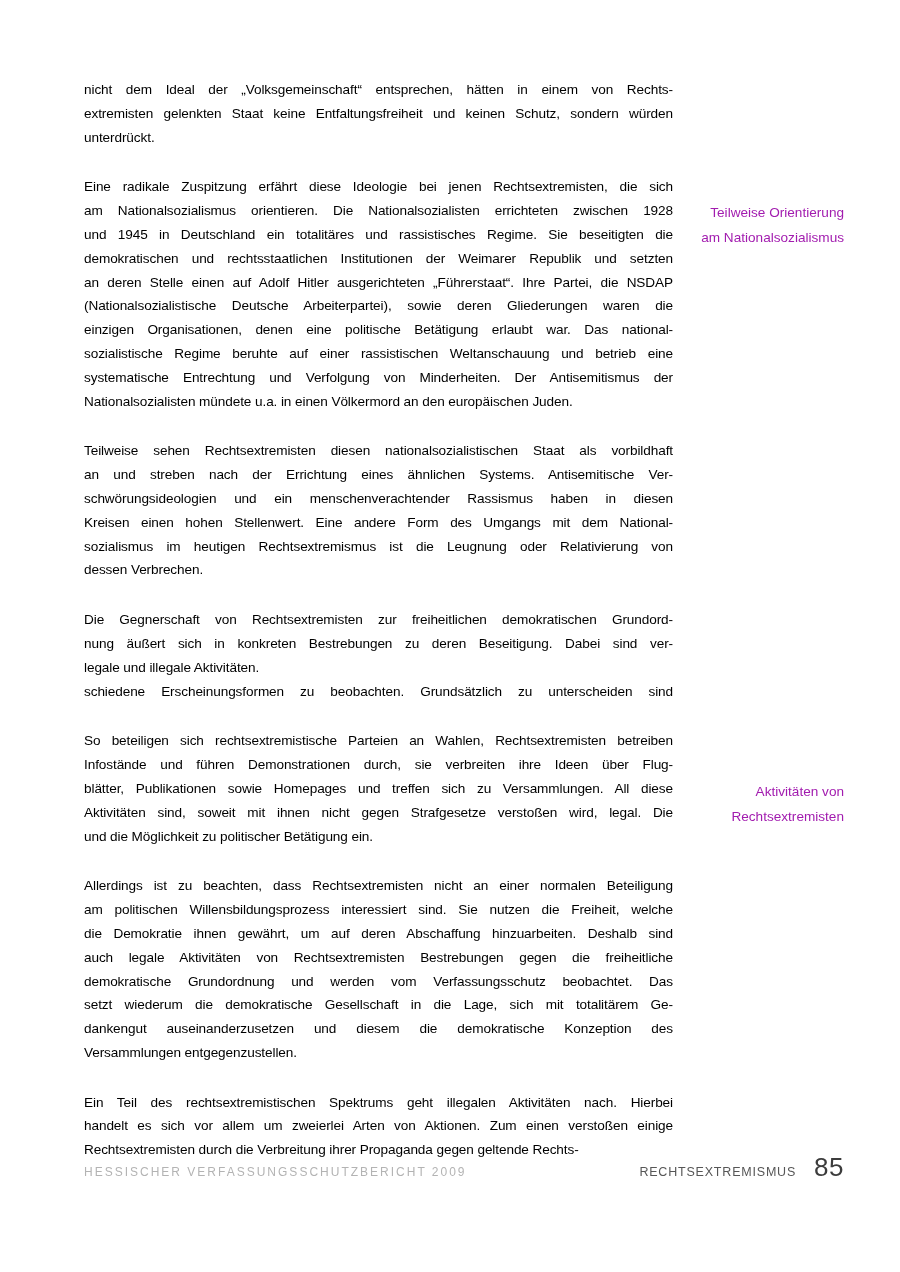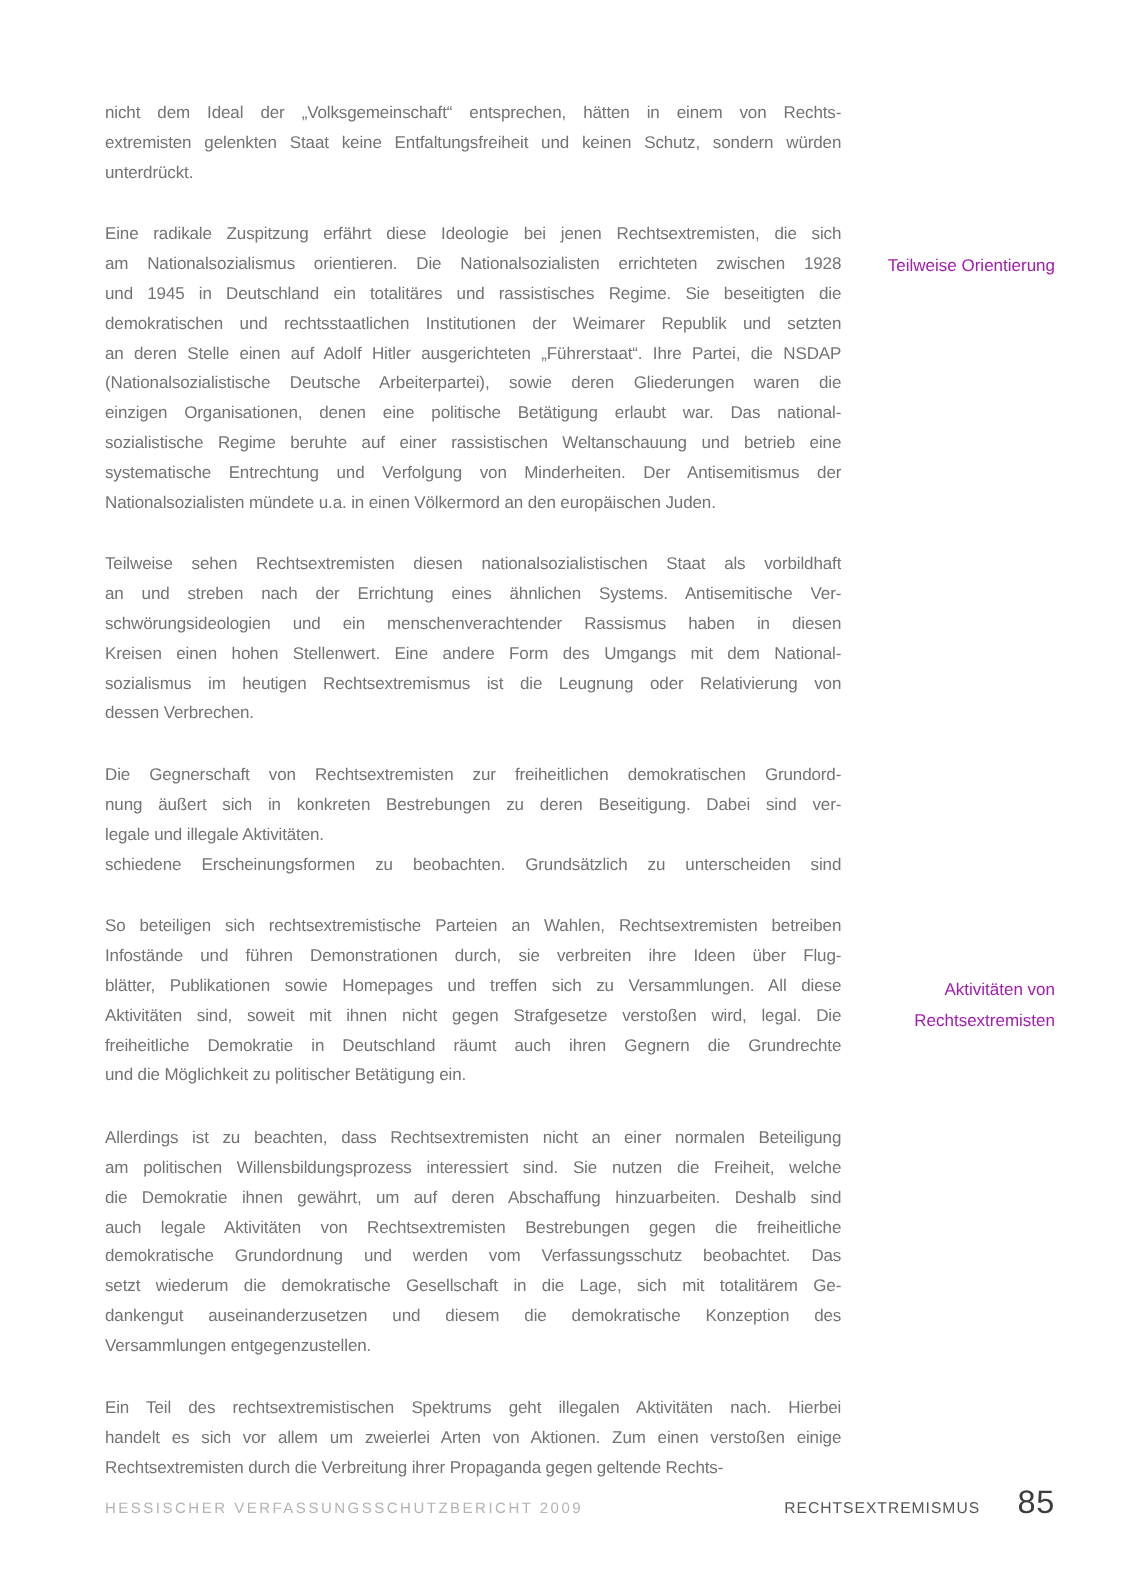--- a/index.html
+++ b/index.html
@@ -11,21 +11,21 @@
     background: #ffffff;
     font-family: "Liberation Sans", "DejaVu Sans", sans-serif;
     overflow: hidden;
     margin: 0 auto;
   }
   .body-col {
     position: absolute;
     left: 84px;
     top: 78px;
     width: 589px;
-    color: #737373;
+    color: #000000;
     font-size: 13.6px;
     letter-spacing: -0.1px;
     line-height: 23.8px;
     font-weight: 400;
   }
   .paragraph { margin-bottom: 26px; }
   .paragraph:last-child { margin-bottom: 0; margin-top: 23px; }
   .line {
     text-align: justify;
     text-align-last: justify;
@@ -46,35 +46,35 @@
     font-size: 13.6px;
     line-height: 25px;
     font-weight: 400;
   }
   .margin-note.note-0 { top: 200px; }
   .margin-note.note-1 { top: 779px; }
   .footer {
     position: absolute;
     left: 84px;
     right: 56px;
-    top: 1186px;
+    top: 1152px;
     display: flex;
     justify-content: space-between;
     align-items: baseline;
   }
   .footer-left {
     color: #b3b3b3;
     font-size: 12px;
     letter-spacing: 2px;
     font-weight: 400;
   }
   .footer-right {
     display: flex;
     align-items: baseline;
-    gap: 30px;
+    gap: 18px;
   }
   .footer-section {
     color: #565656;
     font-size: 12.5px;
     letter-spacing: 0.8px;
   }
   .footer-page {
     color: #3c3c3c;
     font-size: 26px;
     letter-spacing: 0.5px;
@@ -115,21 +115,20 @@
         <div class="line">Die Gegnerschaft von Rechtsextremisten zur freiheitlichen demokratischen Grundord-</div>
         <div class="line">nung äußert sich in konkreten Bestrebungen zu deren Beseitigung. Dabei sind ver-</div>
         <div class="line last">legale und illegale Aktivitäten.</div>
         <div class="line">schiedene Erscheinungsformen zu beobachten. Grundsätzlich zu unterscheiden sind</div>
       </div>
       <div class="paragraph">
         <div class="line">So beteiligen sich rechtsextremistische Parteien an Wahlen, Rechtsextremisten betreiben</div>
         <div class="line">Infostände und führen Demonstrationen durch, sie verbreiten ihre Ideen über Flug-</div>
         <div class="line">blätter, Publikationen sowie Homepages und treffen sich zu Versammlungen. All diese</div>
         <div class="line">Aktivitäten sind, soweit mit ihnen nicht gegen Strafgesetze verstoßen wird, legal. Die</div>
-        <div class="line">freiheitliche Demokratie in Deutschland räumt auch ihren Gegnern die Grundrechte</div>
         <div class="line last">und die Möglichkeit zu politischer Betätigung ein.</div>
       </div>
       <div class="paragraph">
         <div class="line">Allerdings ist zu beachten, dass Rechtsextremisten nicht an einer normalen Beteiligung</div>
         <div class="line">am politischen Willensbildungsprozess interessiert sind. Sie nutzen die Freiheit, welche</div>
         <div class="line">die Demokratie ihnen gewährt, um auf deren Abschaffung hinzuarbeiten. Deshalb sind</div>
         <div class="line">auch legale Aktivitäten von Rechtsextremisten Bestrebungen gegen die freiheitliche</div>
         <div class="line">demokratische Grundordnung und werden vom Verfassungsschutz beobachtet. Das</div>
         <div class="line">setzt wiederum die demokratische Gesellschaft in die Lage, sich mit totalitärem Ge-</div>
         <div class="line">dankengut auseinanderzusetzen und diesem die demokratische Konzeption des</div>
@@ -137,20 +136,21 @@
       </div>
       <div class="paragraph">
         <div class="line">Ein Teil des rechtsextremistischen Spektrums geht illegalen Aktivitäten nach. Hierbei</div>
         <div class="line">handelt es sich vor allem um zweierlei Arten von Aktionen. Zum einen verstoßen einige</div>
         <div class="line last">Rechtsextremisten durch die Verbreitung ihrer Propaganda gegen geltende Rechts-</div>
       </div>
     </div>
 
   <div class="margin-note note-0" id="note-0">
       <div class="note-line">Teilweise Orientierung</div>
+      <div class="note-line">am Nationalsozialismus</div>
     </div>
   <div class="margin-note note-1" id="note-1">
       <div class="note-line">Aktivitäten von</div>
       <div class="note-line">Rechtsextremisten</div>
     </div>
 
   <div class="footer">
     <span class="footer-left">HESSISCHER VERFASSUNGSSCHUTZBERICHT 2009</span>
     <span class="footer-right">
       <span class="footer-section">RECHTSEXTREMISMUS</span>

